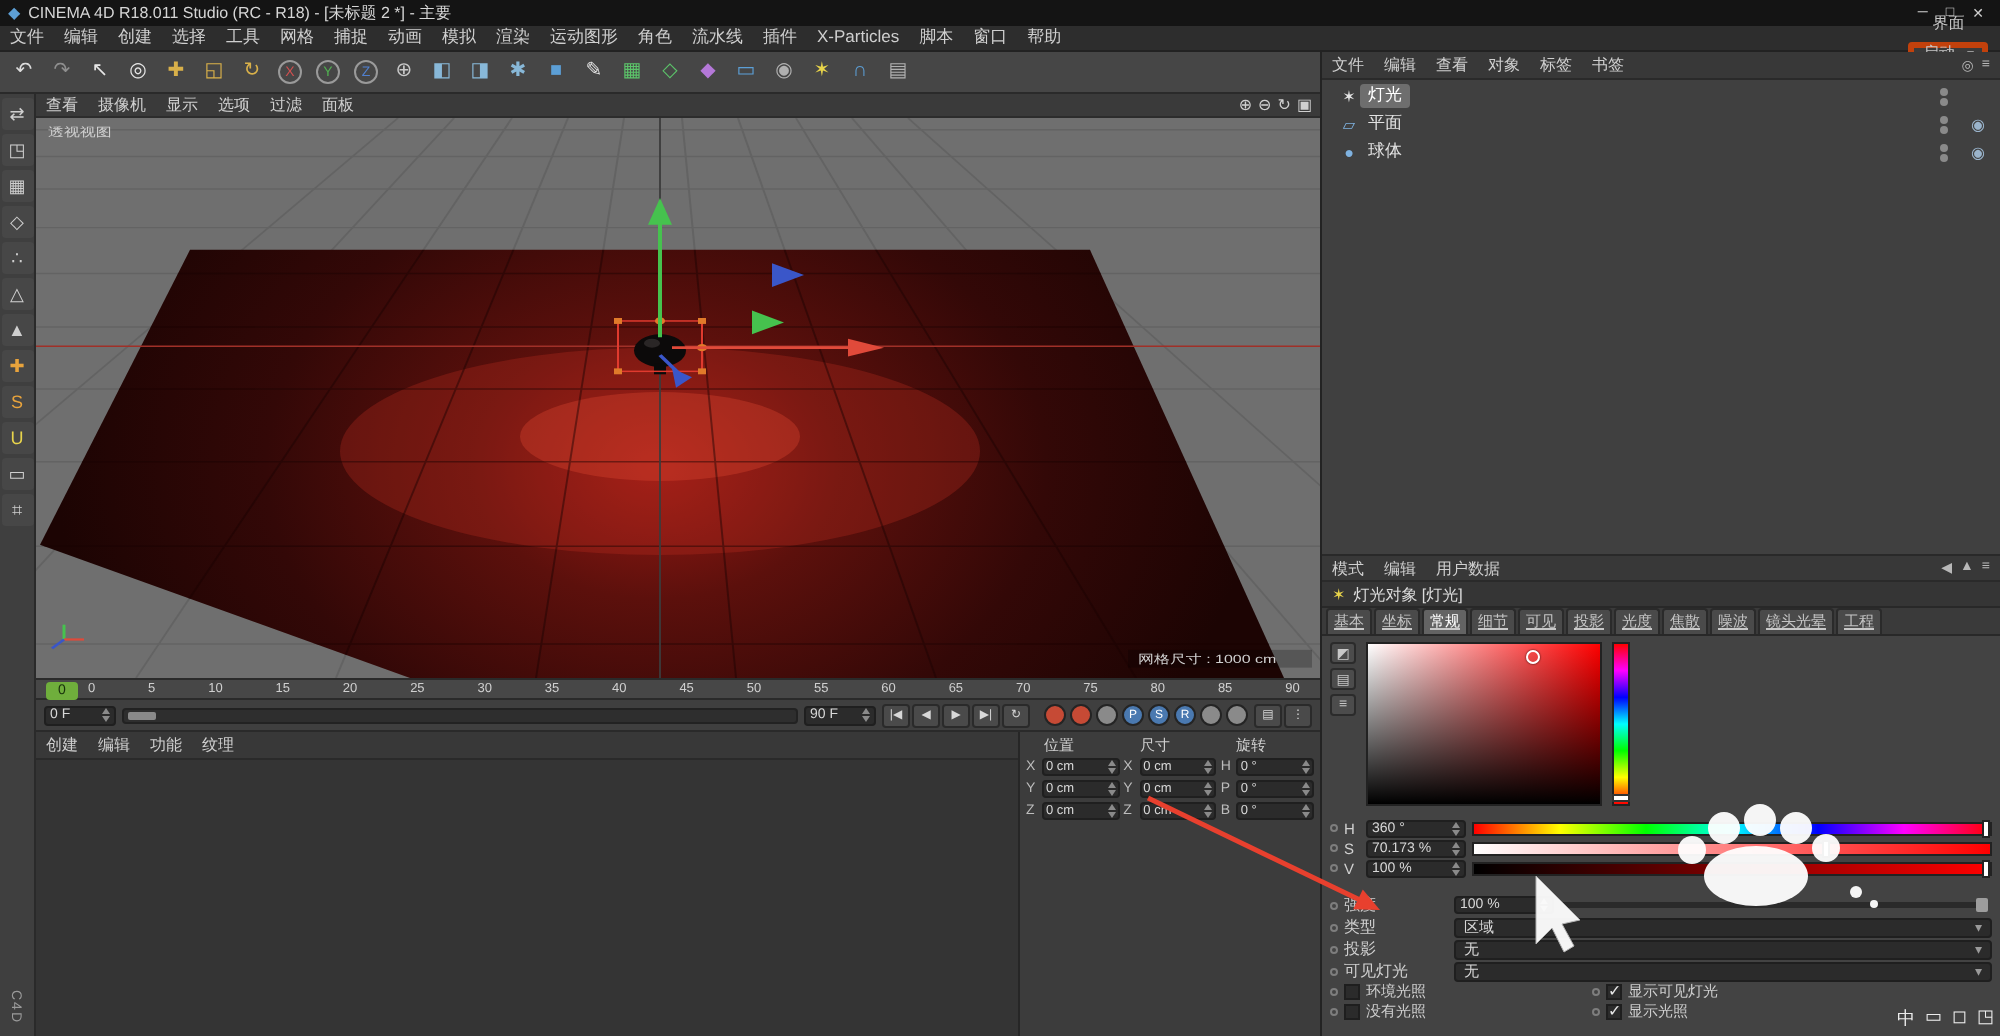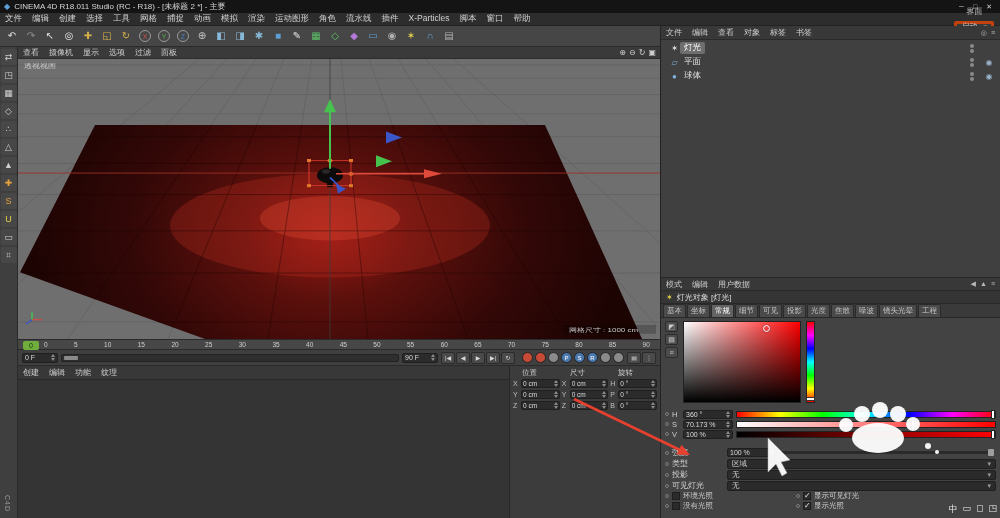--- a/index.html
+++ b/index.html
@@ -108,21 +108,21 @@
   .om-dots { display:flex; flex-direction:column; gap:1px; margin-right:8px; }
   .om-dots i { width:4px; height:4px; border-radius:50%; background:#8a8a8a; }
   .om-tag { width:14px; text-align:center; font-size:8px; color:#9ab4cc; }
 
   .am { flex:1; display:flex; flex-direction:column; }
   .am-menu { height:13px; }
   .am-title { height:13px; background:#353535; border-bottom:1px solid #282828; display:flex;
               align-items:center; gap:4px; padding:0 5px; font-size:8px; color:#dcdcdc; }
   .am-ico { color:#e8d44a; font-size:8px; }
   .am-tabs { height:14px; background:#3a3a3a; border-bottom:1px solid #282828; display:flex;
-             align-items:flex-end; padding:0 2px; }
+             align-items:flex-end; padding:0 2px;text-decoration:underline; }
   .am-tab { font-size:7.5px; color:#c4c4c4; background:#4a4a4a; border:1px solid #2a2a2a;
             border-bottom:none; border-radius:2px 2px 0 0; padding:1px 3px; margin-right:1px; }
   .am-tab.active { background:#636363; color:#ffffff; }
   .am-body { flex:1; background:#434343; padding:3px 4px 0 4px; }
 
   .color-area { height:86px; display:flex; gap:5px; margin-bottom:2px; }
   .mode-col { display:flex; flex-direction:column; gap:2px; }
   .mode-btn { width:13px; height:11px; background:#4c4c4c; border:1px solid #2b2b2b; border-radius:2px;
               font-size:7px; display:flex; align-items:center; justify-content:center; color:#c8c8c8; }
   .sv-square { width:118px; height:82px; position:relative; border:1px solid #222;

